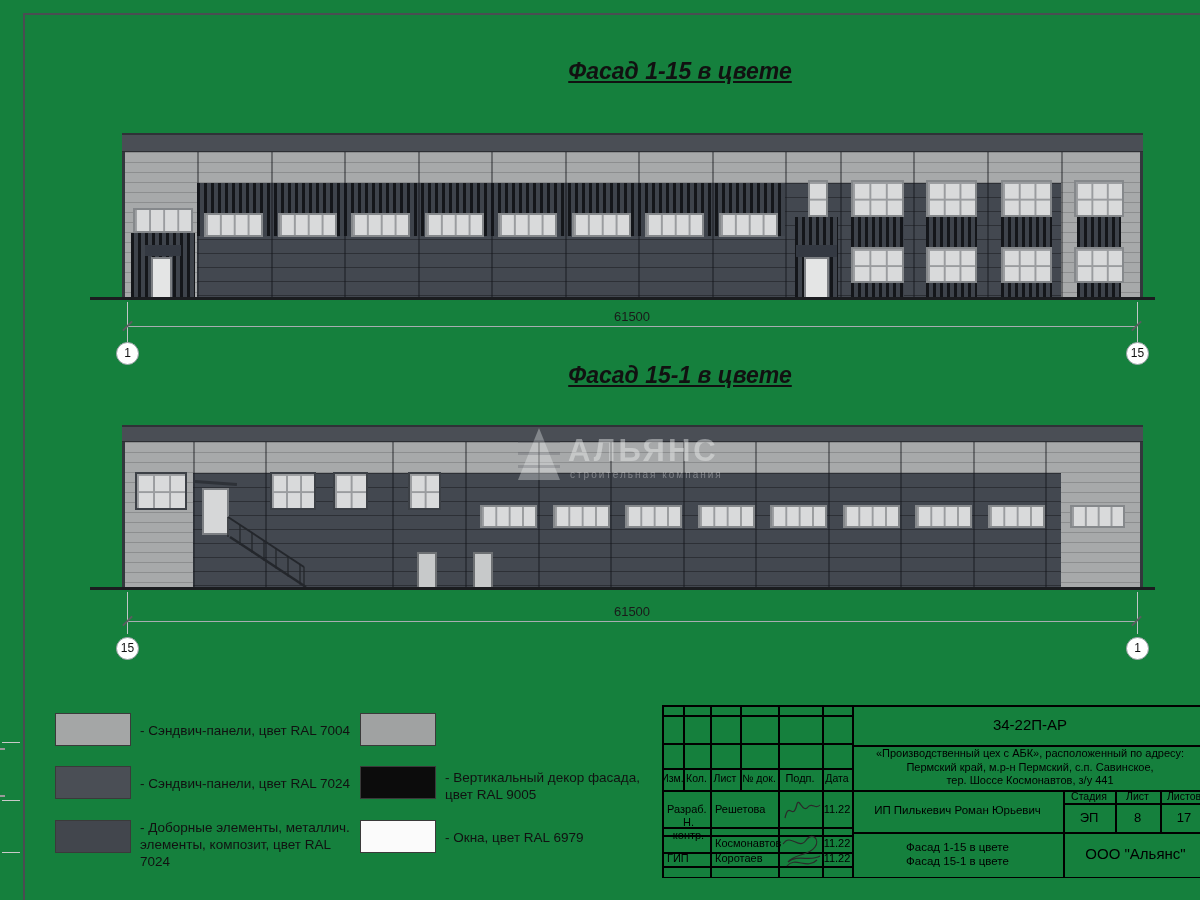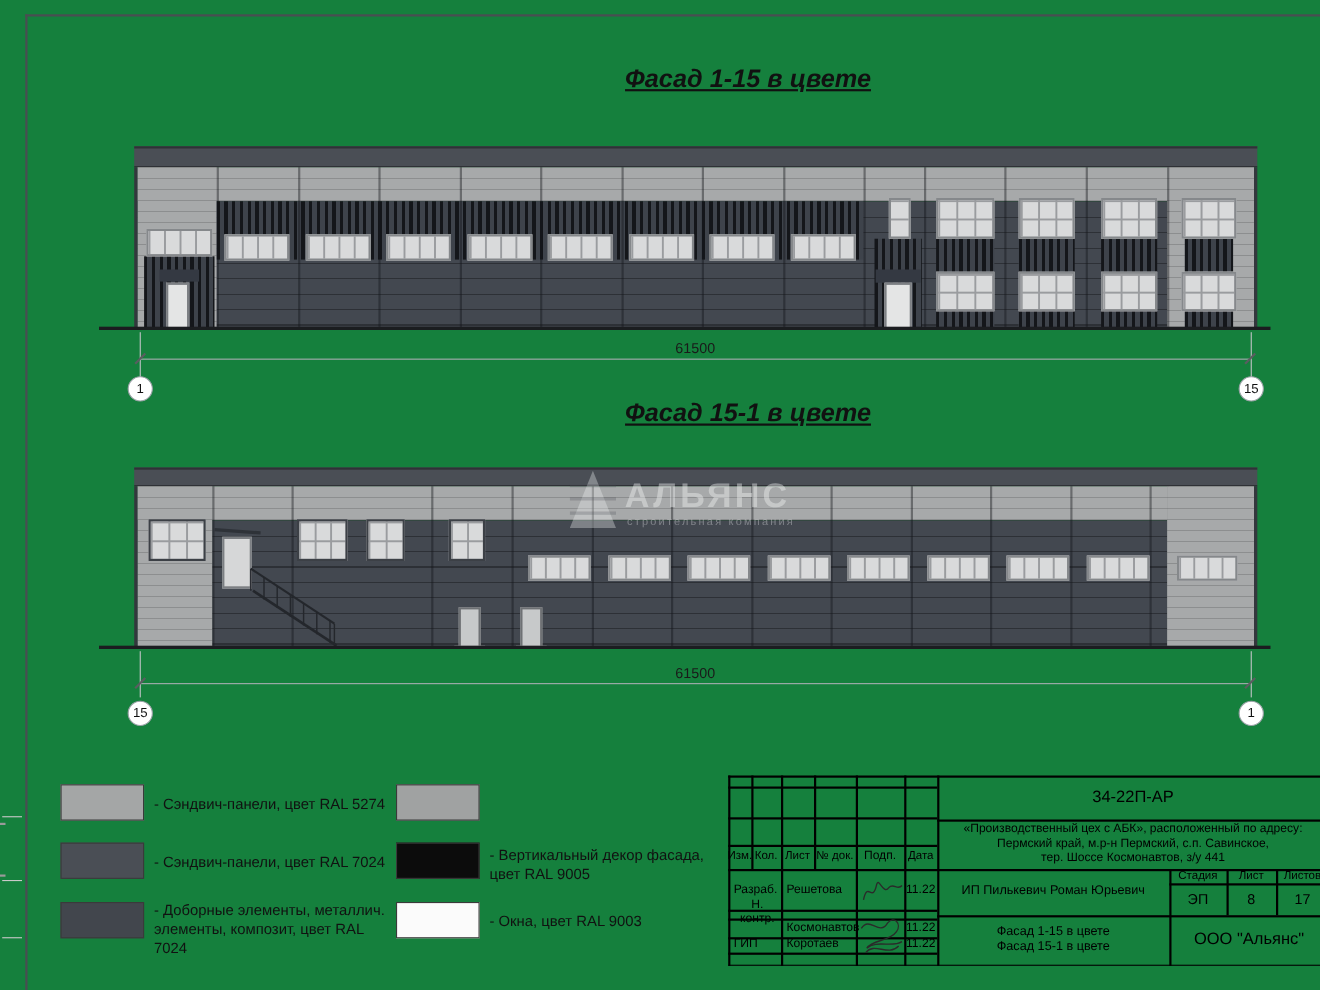--- a/index.html
+++ b/index.html
@@ -203,30 +203,30 @@
   <div class="extline" style="left:127px;top:592px;height:42px"></div>
   <div class="extline" style="left:1137px;top:592px;height:42px"></div>
   <div class="dimline" style="left:128px;top:621px;width:1009px"></div>
   <div class="tick" style="left:121px;top:620px"></div>
   <div class="tick" style="left:1130px;top:620px"></div>
   <div class="dimlabel" style="left:432px;top:604px">61500</div>
   <div class="axis" style="left:116px;top:637px">15</div>
   <div class="axis" style="left:1126px;top:637px">1</div>
 
   <div class="sw" style="left: 55px; top: 713px; background: rgb(164, 166, 166);"></div>
-  <div class="ltext" style="left:140px;top:722px;width:230px">- Сэндвич-панели, цвет RAL 5274</div>
+  <div class="ltext" style="left:140px;top:722px;width:230px">- Сэндвич-панели, цвет RAL 7004</div>
   <div class="sw" style="left: 55px; top: 766px; background: rgb(74, 78, 85);"></div>
   <div class="ltext" style="left:140px;top:775px;width:230px">- Сэндвич-панели, цвет RAL 7024</div>
   <div class="sw" style="left: 55px; top: 820px; background: rgb(66, 70, 77);"></div>
   <div class="ltext" style="left:140px;top:819px;width:218px">- Доборные элементы, металлич. элементы, композит, цвет RAL 7024</div>
   <div class="sw" style="left: 360px; top: 713px; background: rgb(160, 162, 162);"></div>
   <div class="sw" style="left: 360px; top: 766px; background: rgb(12, 12, 12);"></div>
   <div class="ltext" style="left:445px;top:769px;width:195px">- Вертикальный декор фасада, цвет RAL 9005</div>
   <div class="sw" style="left: 360px; top: 820px; background: rgb(251, 251, 251);"></div>
-  <div class="ltext" style="left:445px;top:829px;width:195px">- Окна, цвет RAL 9003</div>
+  <div class="ltext" style="left:445px;top:829px;width:195px">- Окна, цвет RAL 6979</div>
 
   <div class="tbl-h" style="left:662px;top:705px;width:546px"></div>
   <div class="tbl-h" style="left:662px;top:876.5px;width:546px"></div>
   <div class="tbl-h" style="left:662px;top:715px;width:190px"></div>
   <div class="tbl-h" style="left:662px;top:743px;width:190px"></div>
   <div class="tbl-h" style="left:662px;top:768px;width:190px"></div>
   <div class="tbl-h" style="left:662px;top:790px;width:546px"></div>
   <div class="tbl-h" style="left:662px;top:827px;width:190px"></div>
   <div class="tbl-h" style="left:662px;top:835px;width:190px"></div>
   <div class="tbl-h" style="left:662px;top:852px;width:190px"></div>

